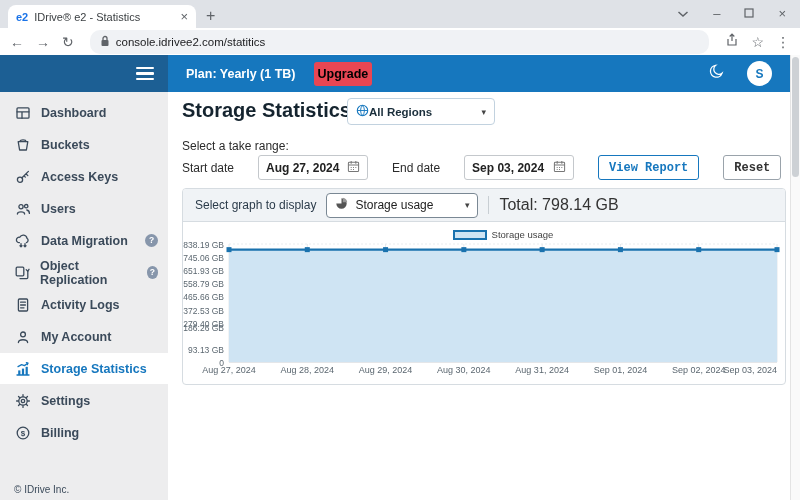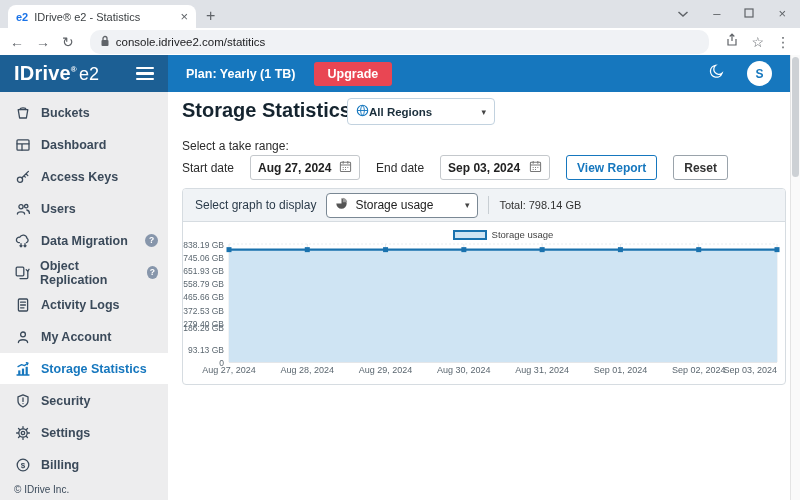--- a/index.html
+++ b/index.html
@@ -25,56 +25,56 @@
   .app{position:absolute;top:55px;left:0;width:790px;height:445px;display:flex;flex-direction:column}
   .app-header{height:37px;display:flex;flex:none}
   .logo-zone{width:168px;background:#1c5f94;display:flex;align-items:center;padding:0 14px;color:#fff}
   .brand{font-size:20px;font-weight:700;letter-spacing:.2px}
   .brand sup{font-size:8px}
   .prod{font-size:18px;font-weight:400;margin-left:2px}
   .hamburger{margin-left:auto;display:flex;flex-direction:column;gap:3px;cursor:pointer}
   .hamburger span{display:block;width:18px;height:2.4px;background:#fff;border-radius:1px}
   .header-rest{flex:1;background:#1677be;display:flex;align-items:center;padding:0 18px;color:#fff}
   .plan-label{font-size:12.5px;font-weight:600}
-  .upgrade-btn{margin-left:18px;background:#e94653;color:#ffffff;border:none;border-radius:3px;padding:5px 14px;font-size:12.5px;font-weight:600;font-family:inherit;cursor:pointer}
+  .upgrade-btn{margin-left:18px;background:#e94653;color:#000000;border:none;border-radius:3px;padding:5px 4px;font-size:12.5px;font-weight:600;font-family:inherit;cursor:pointer}
   .hdr-right{margin-left:auto;display:flex;align-items:center;gap:22px}
   .avatar{width:25px;height:25px;border-radius:50%;background:#fff;color:#1677be;font-weight:700;font-size:12px;display:flex;align-items:center;justify-content:center}
 
   
   .app-body{flex:1;display:flex;min-height:0}
   .sidebar{width:168px;background:#ededee;padding-top:5px;position:relative;flex:none}
   .sb-item{height:31px;display:flex;align-items:center;gap:10px;padding:0 10px 0 14px;color:#3b4a5a;font-size:12.5px;font-weight:600;cursor:pointer;margin-bottom:1px}
   .sb-item.active{background:#fff;color:#1677be}
   .sb-icon{width:17px;height:17px;display:flex;align-items:center;justify-content:center;color:inherit}
   .sb-icon svg{width:16px;height:16px}
   .help-badge{margin-left:auto;width:13px;height:13px;border-radius:50%;background:#8796ab;color:#fff;font-size:8.5px;font-weight:700;text-align:center;line-height:13px}
   .sb-copy{position:absolute;left:14px;bottom:5px;font-size:10px;color:#3b4a5a}
 
   .content{flex:1;background:#fff;position:relative}
   .page-title{position:absolute;left:14px;top:7px;font-size:20px;font-weight:700;color:#15242f}
   .region-dd{position:absolute;left:179px;top:6px;width:148px;height:27px;border:1px solid #c2d2df;border-radius:4px;display:flex;align-items:center;padding:0 8px;background:#fff;cursor:pointer}
   .region-dd .val{font-size:11.5px;font-weight:600;color:#1a2e3b;flex:1}
   .caret{font-size:9px;color:#444}
 
   .dr-label{position:absolute;left:14px;top:47px;font-size:12px;color:#2b2b2b}
-  .date-row{position:absolute;left:14px;top:63px;display:flex;align-items:center;gap:16px}
+  .date-row{position:absolute;left:14px;top:63px;display:flex;align-items:center;gap:24px}
   .fld-label{font-size:12px;color:#2b2b2b}
   .date-input{width:110px;height:25px;border:1px solid #c4c8cc;border-radius:3px;background:#fff;display:flex;align-items:center;justify-content:space-between;padding:0 7px;cursor:text}
   .date-input .dval{font-size:12px;font-weight:600;color:#222}
-  .btn{height:25px;border-radius:3px;background:#fff;font-size:12px;font-weight:600;padding:0 10px;font-family:Liberation Sans, sans-serif;cursor:pointer}
+  .btn{height:25px;border-radius:3px;background:#fff;font-size:12px;font-weight:600;padding:0 10px;font-family:Liberation Mono, monospace;cursor:pointer}
   .btn.primary{border:1px solid #1677be;color:#1677be}
   .btn.plain{border:1px solid #9aa3ab;color:#333}
 
   .panel{position:absolute;left:14px;top:96px;width:604px;height:197px;border:1px solid #d6dce1;border-radius:4px;overflow:hidden;background:#fff}
   .panel-head{height:33px;background:#f0f3f6;border-bottom:1px solid #d6dce1;display:flex;align-items:center;padding:0 12px;gap:10px}
   .ph-label{font-size:12px;color:#2b3b4a}
   .graph-dd{width:152px;height:25px;border:1px solid #7a8894;border-radius:4px;background:#fff;display:flex;align-items:center;padding:0 8px;gap:7px;cursor:pointer}
   .graph-dd .val{font-size:12px;color:#222;flex:1}
   .ph-sep{width:1px;height:18px;background:#c8ced3}
-  .ph-total{font-size:11px;color:#333}
+  .ph-total{font-size:16px;color:#333}
 
   .chart{padding-top:5px}
   .legend{width:548px;margin-left:46px;display:flex;align-items:center;justify-content:center;gap:5px;height:15px}
   .legend-swatch{width:34px;height:10px;border:2px solid #1a72ae;background:#cfe4f3}
   .legend-label{font-size:9.5px;color:#444}
   .plot-wrap{display:flex;margin-top:2px}
   .yaxis{width:46px;position:relative;height:118px}
   .ytick{position:absolute;right:5px;font-size:8.5px;color:#5b6770;white-space:nowrap}
   .plot{width:548px;height:118px;position:relative}
   .plot svg{overflow:visible;display:block}
@@ -127,23 +127,20 @@
             <path d="M7 8 V1.5 M4.7 3.5 L7 1.2 L9.3 3.5" fill="none" stroke="#5f6368" stroke-width="1.2"></path>
           </svg></span>
       <span class="nav-glyph">☆</span>
       <span class="nav-glyph">⋮</span>
     </div>
   </div>
 
   <div class="app">
     <div class="app-header">
       <div class="logo-zone">
-        <span>
-          <span class="brand"><span>IDrive</span><sup>®</sup></span><span class="prod">e2</span>
-        </span>
         <span class="hamburger">
             <span></span>
             <span></span>
             <span></span>
           </span>
       </div>
       <div class="header-rest">
         <span class="plan-label">Plan: Yearly (1 TB)</span>
         <button class="upgrade-btn">Upgrade</button>
         <div class="hdr-right">
@@ -154,34 +151,34 @@
         </div>
       </div>
     </div>
 
     <div class="app-body">
       <div class="sidebar">
         <div id="sidebar-items">
             <div class="sb-item">
               <span class="sb-icon">
                 <svg viewBox="0 0 16 16">
+                  <rect x="2" y="2.8" width="12" height="10.4" rx="1" fill="none" stroke="currentColor" stroke-width="1.3" stroke-linecap="round" stroke-linejoin="round"></rect>
+                  <path d="M2 6.8 H14 M7 6.8 V13.2" fill="none" stroke="currentColor" stroke-width="1.3" stroke-linecap="round" stroke-linejoin="round"></path>
+                </svg>
+              </span>
+              <span class="sb-label">Dashboard</span>
+            </div>
+            <div class="sb-item">
+              <span class="sb-icon">
+                <svg viewBox="0 0 16 16">
                   <path d="M3.2 4.6 H12.8 L11.4 13 H4.6 Z" fill="none" stroke="currentColor" stroke-width="1.3" stroke-linecap="round" stroke-linejoin="round"></path>
                   <path d="M5 4.6 a3 1.8 0 0 1 6 0" fill="none" stroke="currentColor" stroke-width="1.3" stroke-linecap="round" stroke-linejoin="round"></path>
                 </svg>
               </span>
               <span class="sb-label">Buckets</span>
-            </div>
-            <div class="sb-item">
-              <span class="sb-icon">
-                <svg viewBox="0 0 16 16">
-                  <rect x="2" y="2.8" width="12" height="10.4" rx="1" fill="none" stroke="currentColor" stroke-width="1.3" stroke-linecap="round" stroke-linejoin="round"></rect>
-                  <path d="M2 6.8 H14 M7 6.8 V13.2" fill="none" stroke="currentColor" stroke-width="1.3" stroke-linecap="round" stroke-linejoin="round"></path>
-                </svg>
-              </span>
-              <span class="sb-label">Dashboard</span>
             </div>
             <div class="sb-item">
               <span class="sb-icon">
                 <svg viewBox="0 0 16 16">
                   <circle cx="5" cy="10.8" r="2.6" fill="none" stroke="currentColor" stroke-width="1.3" stroke-linecap="round" stroke-linejoin="round"></circle>
                   <path d="M7 8.8 L13.4 2.4 M11 4.8 l1.8 1.8 M9 6.8 l1.3 1.3" fill="none" stroke="currentColor" stroke-width="1.3" stroke-linecap="round" stroke-linejoin="round"></path>
                 </svg>
               </span>
               <span class="sb-label">Access Keys</span>
             </div>
@@ -240,30 +237,20 @@
                 <svg viewBox="0 0 16 16">
                   <path d="M2 14 H14" fill="none" stroke="currentColor" stroke-width="1.3" stroke-linecap="round" stroke-linejoin="round"></path>
                   <rect x="3.2" y="9.4" width="2.2" height="4.6" fill="currentColor"></rect>
                   <rect x="6.9" y="7.6" width="2.2" height="6.4" fill="currentColor"></rect>
                   <rect x="10.6" y="5.8" width="2.2" height="8.2" fill="currentColor"></rect>
                   <path d="M3 5.6 l3.6-2 2.8 1 3.4-2.4" fill="none" stroke="currentColor" stroke-width="1.3" stroke-linecap="round" stroke-linejoin="round"></path>
                   <path d="M11.4 1.6 l1.4.6 -.5 1.5" fill="none" stroke="currentColor" stroke-width="1.3" stroke-linecap="round" stroke-linejoin="round"></path>
                 </svg>
               </span>
               <span class="sb-label">Storage Statistics</span>
-            </div>
-            <div class="sb-item">
-              <span class="sb-icon">
-                <svg viewBox="0 0 16 16">
-                  <path d="M8 1.8 L13 3.8 V8 c0 3-2.2 4.8-5 6-2.8-1.2-5-3-5-6 V3.8 Z" fill="none" stroke="currentColor" stroke-width="1.3" stroke-linecap="round" stroke-linejoin="round"></path>
-                  <path d="M8 5 V8.4" fill="none" stroke="currentColor" stroke-width="1.3" stroke-linecap="round" stroke-linejoin="round"></path>
-                  <circle cx="8" cy="10.6" r=".7" fill="currentColor"></circle>
-                </svg>
-              </span>
-              <span class="sb-label">Security</span>
             </div>
             <div class="sb-item">
               <span class="sb-icon">
                 <svg viewBox="0 0 16 16">
                   <circle cx="8" cy="8" r="4.2" fill="none" stroke="currentColor" stroke-width="1.3" stroke-linecap="round" stroke-linejoin="round"></circle>
                   <circle cx="8" cy="8" r="1.7" fill="none" stroke="currentColor" stroke-width="1.3" stroke-linecap="round" stroke-linejoin="round"></circle>
                   <path d="M8 1.6 V3.4 M8 12.6 V14.4 M1.6 8 H3.4 M12.6 8 H14.4 M3.5 3.5 L4.8 4.8 M11.2 11.2 L12.5 12.5 M12.5 3.5 L11.2 4.8 M4.8 11.2 L3.5 12.5" fill="none" stroke="currentColor" stroke-width="1.3" stroke-linecap="round" stroke-linejoin="round"></path>
                 </svg>
               </span>
               <span class="sb-label">Settings</span>

